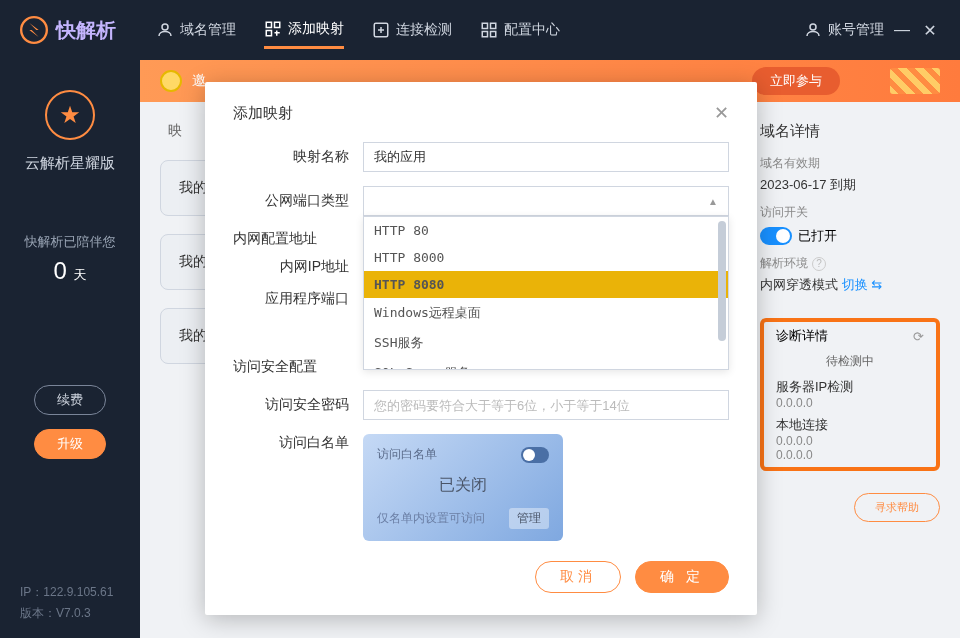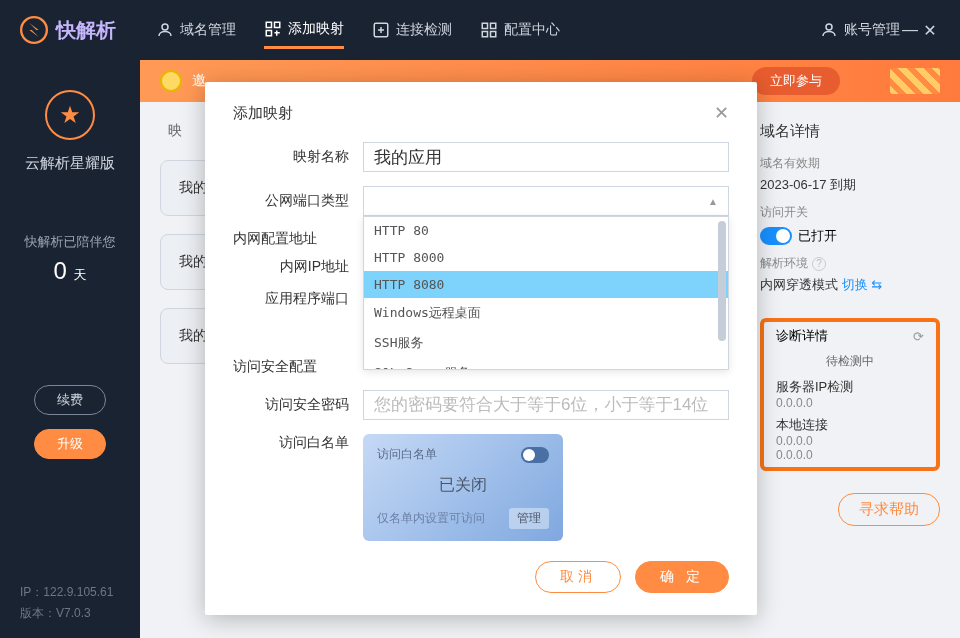--- a/index.html
+++ b/index.html
@@ -5,21 +5,21 @@
 * { margin: 0; padding: 0; box-sizing: border-box; font-family: "Microsoft YaHei", sans-serif; }
 body { width: 960px; height: 638px; background: #1a2332; overflow: hidden; position: relative; }
 
 .titlebar { height: 60px; background: #1a2332; display: flex; align-items: center; padding: 0 20px; }
 .logo { display: flex; align-items: center; color: #c4b5fd; font-size: 20px; font-weight: bold; }
 .logo-icon { width: 28px; height: 28px; margin-right: 8px; }
 .nav { display: flex; gap: 28px; margin-left: 40px; }
 .nav-item { color: #d0d6e0; font-size: 14px; display: flex; align-items: center; gap: 6px; padding: 8px 0; cursor: pointer; }
 .nav-item.active { color: #fff; border-bottom: 3px solid #ff8c42; }
 .nav-icon { width: 18px; height: 18px; }
-.title-actions { margin-left: auto; display: flex; gap: 0; }
+.title-actions { margin-left: auto; display: flex; gap: 8px; }
 .account { color: #d0d6e0; font-size: 14px; display: flex; align-items: center; gap: 6px; cursor: pointer; }
 .win-btn { color: #d0d6e0; cursor: pointer; font-size: 16px; width: 20px; text-align: center; }
 
 .body-wrap { display: flex; height: 578px; }
 .sidebar { width: 140px; background: #1a2332; padding: 30px 10px; text-align: center; color: #d0d6e0; }
 .sb-logo-wrap { margin-bottom: 14px; }
 .sb-logo { width: 50px; height: 50px; border: 2px solid #ff8c42; border-radius: 50%; display: inline-flex; align-items: center; justify-content: center; color: #ff8c42; font-size: 24px; }
 .sb-title { font-size: 15px; margin-bottom: 60px; }
 .sb-text1 { font-size: 13px; color: #9aa5b5; }
 .sb-days { font-size: 24px; margin-top: 6px; color: #fff; }
@@ -45,38 +45,38 @@
 .r-value { font-size: 13px; color: #333; margin-top: 4px; }
 .toggle-row { display: flex; align-items: center; gap: 6px; font-size: 13px; margin-top: 6px; }
 .toggle { width: 32px; height: 18px; border-radius: 9px; background: #1890ff; position: relative; }
 .toggle::after { content:""; width:14px; height:14px; background:#fff; border-radius:50%; position:absolute; right:2px; top:2px; }
 .link { color: #1890ff; font-size: 13px; cursor: pointer; }
 .diag-box { border: 4px solid #f97316; border-radius: 6px; padding: 5px 12px; margin-top: 24px; }
 .diag-head { display: flex; justify-content: space-between; align-items: center; font-size: 13px; }
 .diag-status { text-align: center; font-size: 12px; color: #666; margin: 8px 0; }
 .diag-item { font-size: 13px; color: #333; margin-top: 6px; }
 .diag-val { font-size: 12px; color: #888; }
-.help-btn { border: 1px solid #ff8c42; color: #ff8c42; background: transparent; border-radius: 16px; padding: 6px 20px; font-size: 15px; cursor: pointer; margin-top: 22px; float: right; }
+.help-btn { border: 1px solid #ff8c42; color: #ff8c42; background: transparent; border-radius: 16px; padding: 6px 20px; font-size: 11px; cursor: pointer; margin-top: 22px; float: right; }
 
 
 .modal { position: absolute; left: 205px; top: 82px; width: 552px; background: #fff; border-radius: 2px; box-shadow: 0 4px 24px rgba(0,0,0,0.25); padding: 20px 28px 22px; z-index: 100; }
 .modal-head { display: flex; justify-content: space-between; align-items: center; margin-bottom: 18px; }
 .modal-title { font-size: 15px; color: #333; font-weight: 500; }
 .modal-close { color: #999; cursor: pointer; font-size: 18px; }
 .form-row { display: flex; align-items: center; margin-bottom: 14px; }
 .form-label { width: 130px; text-align: right; padding-right: 14px; font-size: 14px; color: #333; }
-.form-input { flex: 1; height: 30px; border: 1px solid #d0d6e0; padding: 0 10px; font-size: 17px; color: #333; outline: none; }
+.form-input { flex: 1; height: 30px; border: 1px solid #d0d6e0; padding: 0 10px; font-size: 13px; color: #333; outline: none; }
 .form-input::placeholder { color: #bbb; }
 .section-title { font-size: 14px; color: #333; font-weight: 500; margin: 8px 0 14px; }
 .dropdown-wrap { flex: 1; position: relative; }
 .dropdown-trigger { height: 30px; border: 1px solid #d0d6e0; display: flex; align-items: center; justify-content: space-between; padding: 0 10px; cursor: pointer; }
 .dropdown-arrow { color: #999; font-size: 10px; }
 .dropdown-list { position: absolute; top: 30px; left: 0; right: 0; background: #fff; border: 1px solid #d0d6e0; z-index: 10; max-height: 154px; overflow-y: auto; box-shadow: 0 2px 8px rgba(0,0,0,0.1); }
 .dropdown-item { padding: 6px 10px; font-size: 13px; color: #555; cursor: pointer; font-family: "SimSun", monospace; }
-.dropdown-item.highlighted { background: #7dd3fc; }
+.dropdown-item.highlighted { background: #eab308; font-weight: bold; }
 .dd-scrollbar { position: absolute; right: 2px; top: 4px; bottom: 4px; width: 8px; }
 .dd-thumb { width: 8px; height: 120px; background: #c5cdd8; border-radius: 4px; }
 
 .whitelist-box { background: linear-gradient(135deg, #c5d9f5, #7fa8e0); border-radius: 6px; padding: 12px 14px; width: 200px; color: #fff; font-size: 12px; }
 .wl-head { display: flex; justify-content: space-between; align-items: center; }
 .wl-toggle { width: 28px; height: 16px; border-radius: 8px; background: #4a6fa5; position: relative; }
 .wl-toggle::after { content:""; width:12px; height:12px; background:#fff; border-radius:50%; position:absolute; left:2px; top:2px; }
 .wl-status { text-align: center; font-size: 16px; color: #4a5568; margin: 12px 0; }
 .wl-foot { display: flex; justify-content: space-between; align-items: center; }
 .wl-manage { background: rgba(255,255,255,0.4); color: #4a5568; padding: 2px 8px; border-radius: 3px; font-size: 12px; cursor: pointer; }

